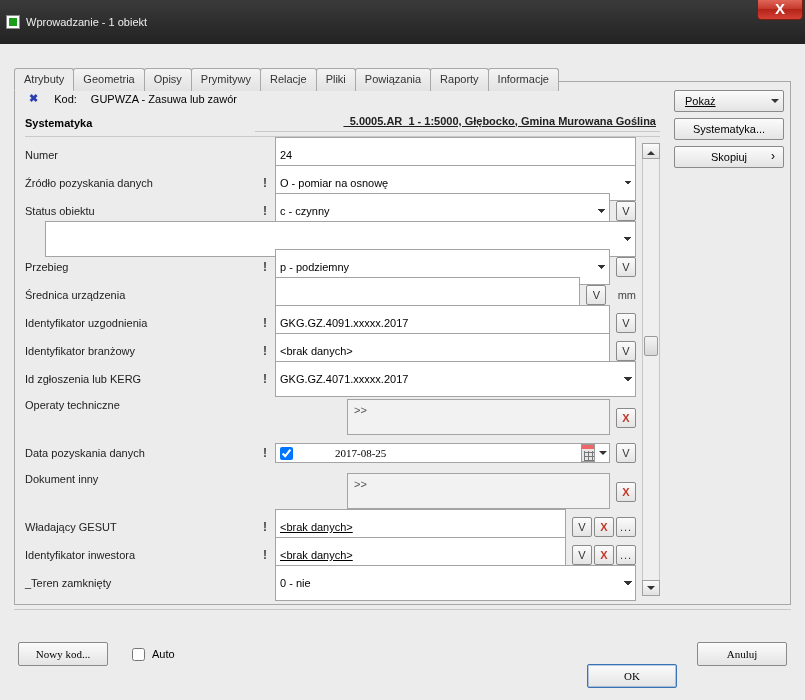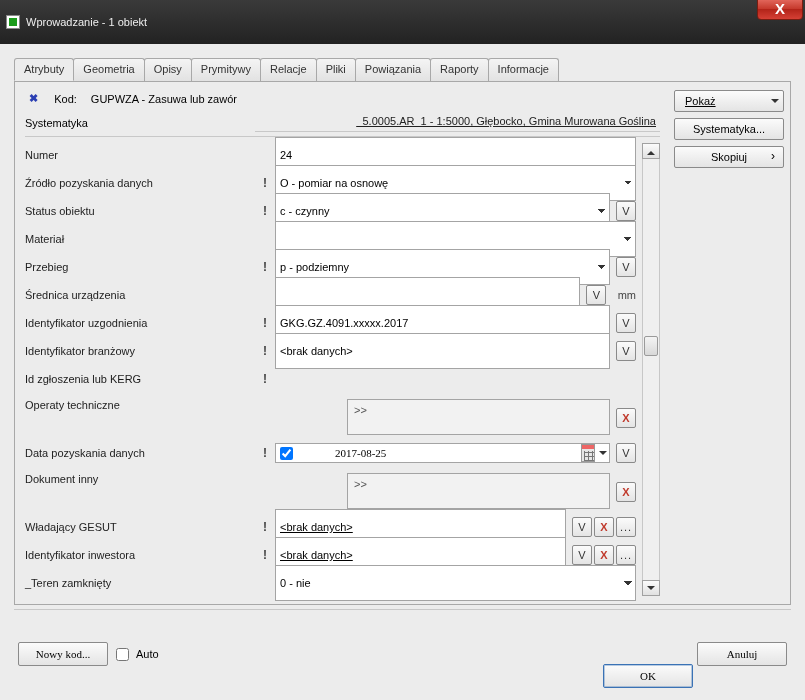--- a/index.html
+++ b/index.html
@@ -57,21 +57,21 @@
     gap:0;
   }
   .tab {
     padding:4px 9px 5px;
     color:#333;
     background:linear-gradient(to bottom,#f4f4f4,#e2e2e2);
     border:1px solid #a8a8a8;
     border-bottom:none;
     margin-right:-1px;
     position:relative;
-    top:0;
+    top:10px;
     border-radius:3px 3px 0 0;
     cursor:default;
   }
   .tab.active {
     background:#ECECEC;
     border-bottom:1px solid #ECECEC;
     z-index:2;
   }
   .tabbody {
     border:1px solid #a8a8a8;
@@ -183,32 +183,32 @@
     background:linear-gradient(to bottom,#fbfbfb,#e1e1e1);
     border:1px solid #a1a1a1;
     text-align:center;
   }
   .scrolltrack { flex:1; background:#efefef; border-left:1px solid #c7c7c7; border-right:1px solid #c7c7c7; position:relative;}
   .scrollthumb { position:absolute; left:1px; right:1px; top:42%; height:20px; background:linear-gradient(to bottom,#f4f4f4,#d8d8d8); border:1px solid #9a9a9a; border-radius:2px;}
   .scrollbtn::after{ content:""; display:block; margin:4px auto 0; width:0; height:0; border:4px solid transparent; }
   .scrollbtn.up::after{ border-bottom-color:#333; margin-top:3px;}
   .scrollbtn.down::after{ border-top-color:#333; margin-top:5px;}
 
-  .syst-row { display:flex; align-items:center; padding-bottom:4px; }
+  .syst-row { display:flex; align-items:center; padding-bottom:4px;font-weight:bold; }
   .syst-row .lbl2 { width:230px; }
   .syst-val {
     flex:1; text-align:right; color:#222;
     border-bottom:1px solid #c8c8c8; padding:2px 4px 4px 0;
     text-decoration: underline;
     white-space:nowrap; overflow:hidden;
   }
 
   .bottombar {
     display:flex; align-items:center;
-    padding:10px 4px 0 4px; gap:4px;
+    padding:10px 4px 0 4px; gap:20px;
     border-top:1px solid #c8c8c8; margin-top:4px;
   }
   .spacer { flex:1; }
   .footbtn {
     min-width:90px; height:24px;
     font:11px Tahoma; background:linear-gradient(to bottom,#fbfbfb,#e4e4e4);
     border:1px solid #8a8a8a; border-radius:2px; padding:0 14px; cursor:default;
   }
   .footbtn.primary { border:1px solid #3a72b5; box-shadow:0 0 0 1px rgba(58,114,181,.35) inset;margin-top:44px; }
   .cb2 { width:13px; height:13px; }
@@ -278,21 +278,20 @@
               <span class="pin"><span class="exc">!</span></span>
               <div class="ctrl">
                 <input class="txt hasdrop" value="c - czynny" style="">
                 <div class="multibtn">
                     <div class="sq">V</div>
                   </div>
               </div>
             </div>
 
             <div class="row">
-              <span class="lbl">Materiał</span>
               <span class="pin"></span>
               <div class="ctrl">
                   <input class="txt hasdrop" value="" style="">
                 </div>
             </div>
 
             <div class="row">
               <span class="lbl">Przebieg</span>
               <span class="pin"><span class="exc">!</span></span>
               <div class="ctrl">
@@ -333,20 +332,23 @@
                 <input class="txt" value="&lt;brak danych&gt;" style="">
                 <div class="multibtn">
                     <div class="sq">V</div>
                   </div>
               </div>
             </div>
 
             <div class="row">
               <span class="lbl u">Id zgłoszenia lub KERG</span>
               <span class="pin"><span class="exc">!</span></span>
+              <div class="ctrl">
+                  <input class="txt hasdrop" value="GKG.GZ.4071.xxxxx.2017" style="">
+                </div>
             </div>
 
             <div class="row tall">
               <span class="lbl">Operaty techniczne</span>
               <span class="pin"></span>
               <div class="ctrl">
                 <div class="chevarea">&gt;&gt;</div>
                 <div class="multibtn vbox">
                     <div class="sq del">X</div>
                   </div>

